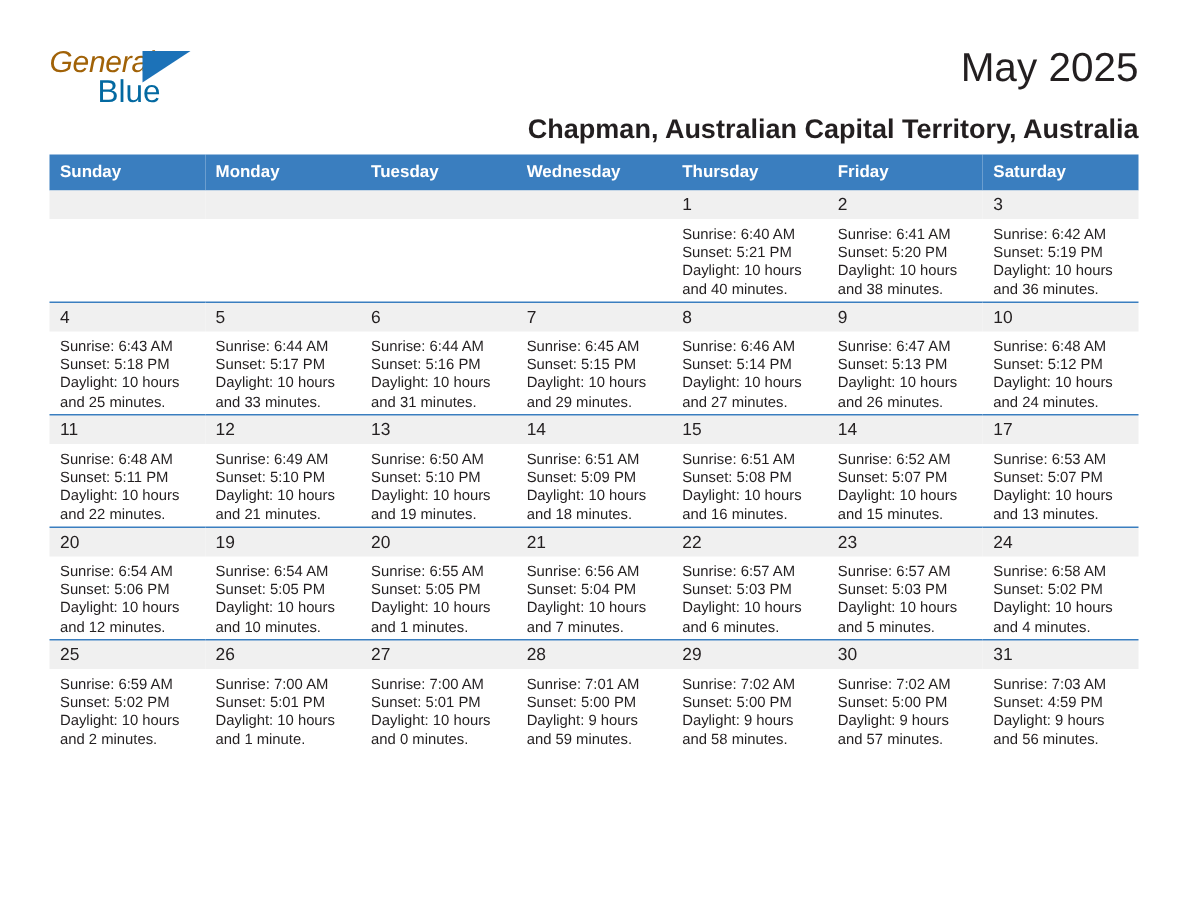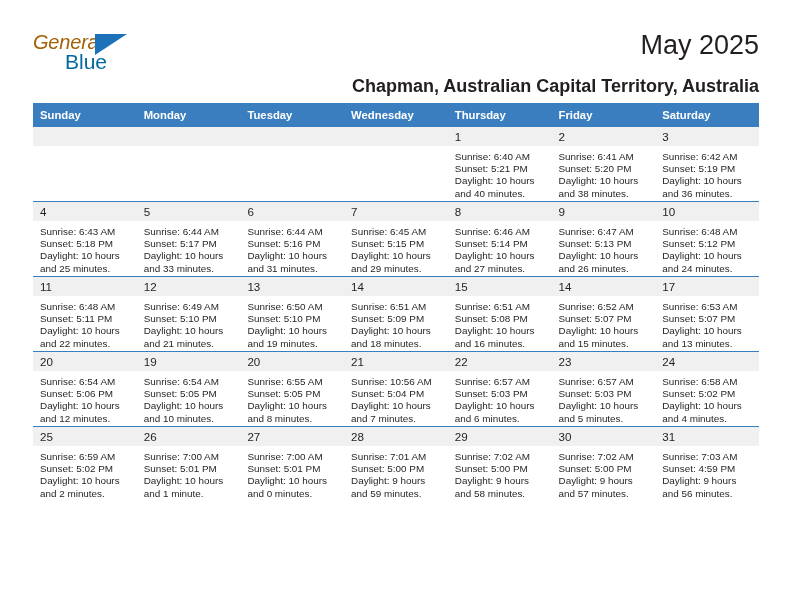--- a/index.html
+++ b/index.html
@@ -370,27 +370,27 @@
               <div>Daylight: 10 hours</div>
               <div>and 10 minutes.</div>
             </div>
           </td>
           <td>
             <div class="daynum">20</div>
             <div class="cell-body">
               <div>Sunrise: 6:55 AM</div>
               <div>Sunset: 5:05 PM</div>
               <div>Daylight: 10 hours</div>
-              <div>and 8 minutes.</div>
+              <div>and 1 minutes.</div>
             </div>
           </td>
           <td>
             <div class="daynum">21</div>
             <div class="cell-body">
-              <div>Sunrise: 10:56 AM</div>
+              <div>Sunrise: 6:56 AM</div>
               <div>Sunset: 5:04 PM</div>
               <div>Daylight: 10 hours</div>
               <div>and 7 minutes.</div>
             </div>
           </td>
           <td>
             <div class="daynum">22</div>
             <div class="cell-body">
               <div>Sunrise: 6:57 AM</div>
               <div>Sunset: 5:03 PM</div>

